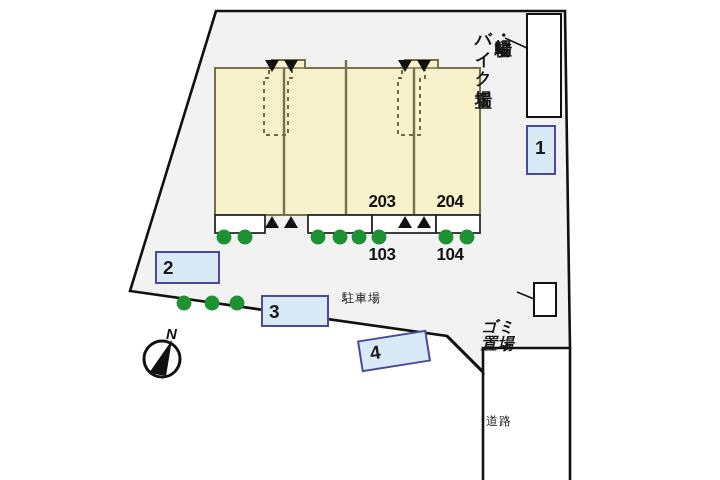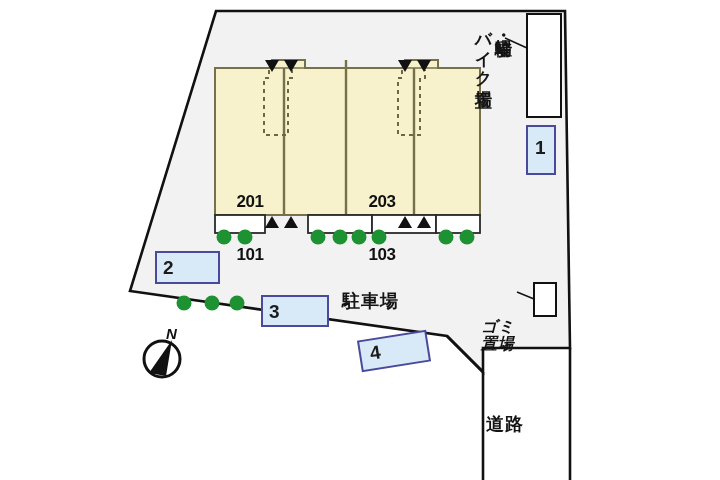--- a/index.html
+++ b/index.html
@@ -30,22 +30,22 @@
     line-height: 1.05;
   }
   .unit-label {
     font-size: 17px;
     font-weight: bold;
     letter-spacing: -0.5px;
     text-align: center;
     color: #111111;
   }
   .jp {
-    font-size: 18px;
-    font-weight: bold;
+    font-size: 12px;
+    font-weight: normal;
     color: #141414;
     letter-spacing: 1px;
   }
   .jp-vert {
     writing-mode: vertical-rl;
     text-orientation: upright;
     font-size: 17px;
     font-weight: bold;
     color: #141414;
     letter-spacing: 0px;
@@ -166,31 +166,31 @@
       <rect x="360" y="336" width="68" height="30" fill="#d8eaf7" stroke="#4a4a9c" stroke-width="2" transform="rotate(-9 394 351)"></rect>
     </g>
 
     <g>
       <circle cx="162" cy="359" r="18" fill="#ffffff" stroke="#111111" stroke-width="3"></circle>
       <polygon points="172,340 166,376 149,373" fill="#111111"></polygon>
     </g>
 
   </svg>
 
-  <div class="lbl unit-label" style="left:220px; top:157px; width:60px;">
-    <div>201</div>
-    <div>101</div>
-  </div>
 
 
   <div class="lbl unit-label" style="left:352px; top:157px; width:60px;">
     <div>203</div>
     <div>103</div>
   </div>
 
+  <div class="lbl unit-label" style="left:420px; top:157px; width:60px;">
+    <div>204</div>
+    <div>104</div>
+  </div>
 
   <div class="lbl jp-vert" style="left:495px; top:26px;">駐輪場・</div>
   <div class="lbl jp-vert" style="left:475px; top:20px;">バイク置場</div>
 
   <div class="lbl jp" style="left:342px; top:292px;">駐車場</div>
 
   <div class="lbl jp-small" style="left:481px; top:283px; width:52px; text-align:left;font-style:italic;">
     <span><div>ゴミ</div><div>置場</div></span>
   </div>
 

